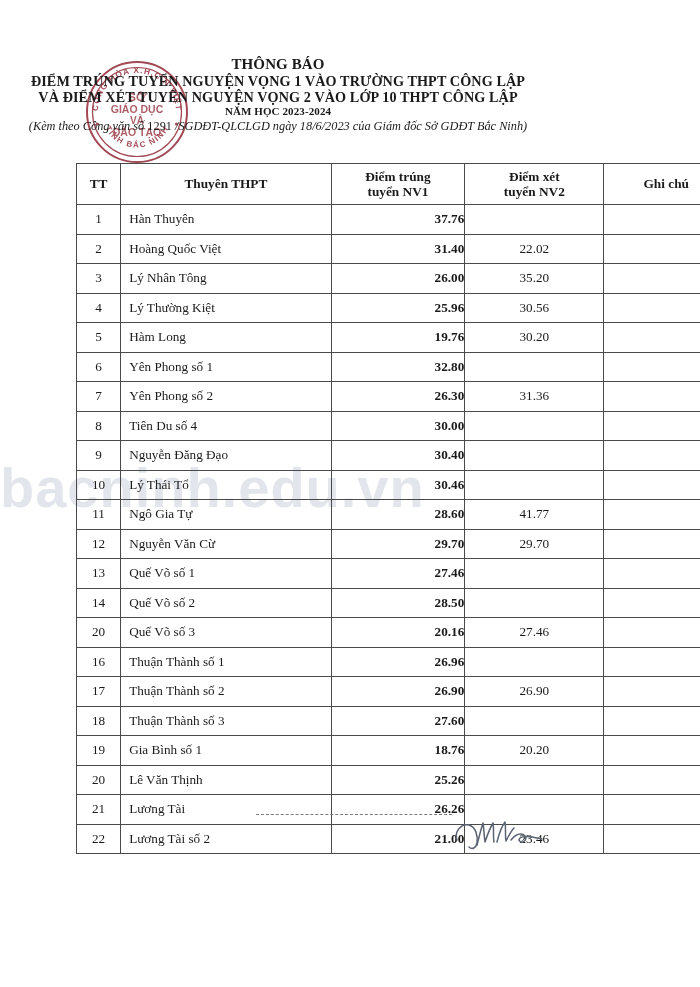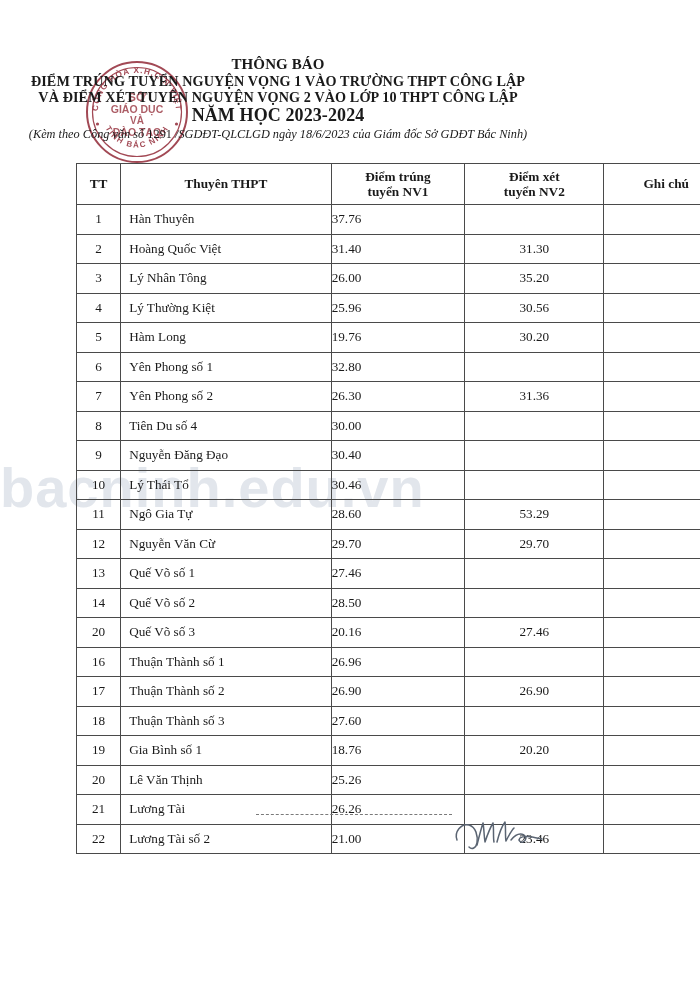--- a/index.html
+++ b/index.html
@@ -48,21 +48,21 @@
     z-index: 3;
     text-align: center;
   }
   .hd-line {
     font-weight: 700;
     letter-spacing: 0.1px;
     line-height: 1.14;
   }
   #hd-thongbao { font-size: 15px; }
   #hd-main1, #hd-main2 { font-size: 14.2px; }
-  #hd-namhoc { font-size: 18px; }
+  #hd-namhoc { font-size: 11px; }
   #hd-sub {
     font-size: 12.3px;
     font-style: italic;
     line-height: 1.2;
     margin-top: 1px;
     white-space: nowrap;
   }
   #hd-sub .docnum {
     font-style: normal;
     font-weight: 400;
@@ -104,21 +104,21 @@
     text-align: center;
     vertical-align: middle;
   }
   #score-table tbody td {
     height: 28.5px;
     font-size: 13.2px;
     vertical-align: middle;
   }
   .col-tt     { width: 38px;  text-align: center; }
   .col-school { width: 177px; text-align: left; padding-left: 8px !important; }
-  .col-nv1    { width: 117px; text-align: left; }
+  .col-nv1    { width: 117px; text-align: right; font-weight: bold; }
   .col-nv2    { width: 122px; text-align: center; margin-top: 33px; }
   .col-note   { width: 109px; text-align: center; }
 
   
   #dash-line {
     position: absolute;
     left: 256px;
     top: 814px;
     width: 196px;
     border-top: 1.5px dashed #7a7a7a;
@@ -199,21 +199,21 @@
           <td class="col-tt">1</td>
           <td class="col-school">Hàn Thuyên</td>
           <td class="col-nv1">37.76</td>
           <td class="col-nv2"></td>
           <td class="col-note"></td>
         </tr>
         <tr>
           <td class="col-tt">2</td>
           <td class="col-school">Hoàng Quốc Việt</td>
           <td class="col-nv1">31.40</td>
-          <td class="col-nv2">31.30</td>
+          <td class="col-nv2">22.02</td>
           <td class="col-note"></td>
         </tr>
         <tr>
           <td class="col-tt">3</td>
           <td class="col-school">Lý Nhân Tông</td>
           <td class="col-nv1">26.00</td>
           <td class="col-nv2">35.20</td>
           <td class="col-note"></td>
         </tr>
         <tr>
@@ -262,21 +262,21 @@
           <td class="col-tt">10</td>
           <td class="col-school">Lý Thái Tổ</td>
           <td class="col-nv1">30.46</td>
           <td class="col-nv2"></td>
           <td class="col-note"></td>
         </tr>
         <tr>
           <td class="col-tt">11</td>
           <td class="col-school">Ngô Gia Tự</td>
           <td class="col-nv1">28.60</td>
-          <td class="col-nv2">53.29</td>
+          <td class="col-nv2">41.77</td>
           <td class="col-note"></td>
         </tr>
         <tr>
           <td class="col-tt">12</td>
           <td class="col-school">Nguyễn Văn Cừ</td>
           <td class="col-nv1">29.70</td>
           <td class="col-nv2">29.70</td>
           <td class="col-note"></td>
         </tr>
         <tr>

